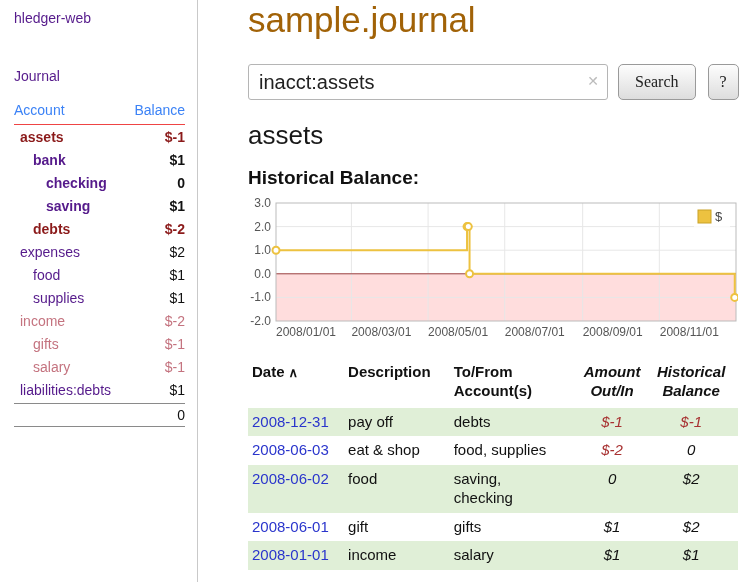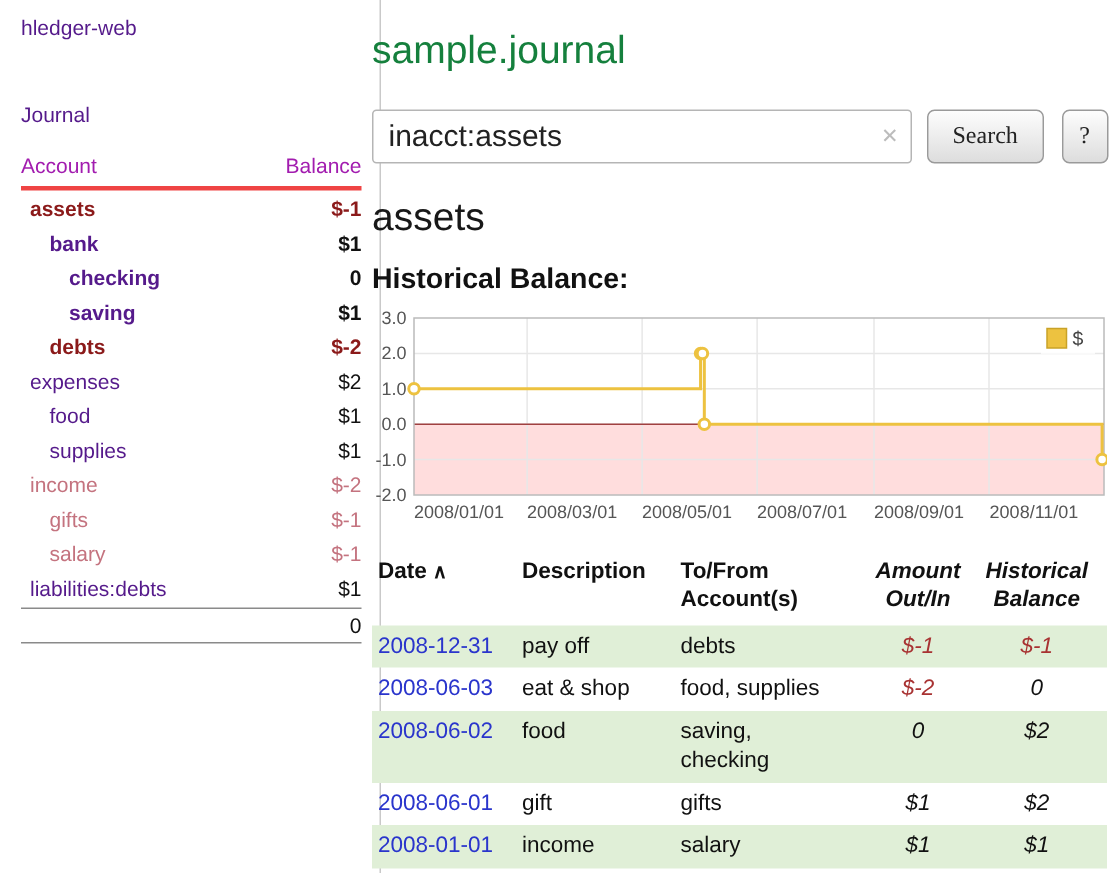--- a/index.html
+++ b/index.html
@@ -1,42 +1,42 @@
 <!DOCTYPE html>
 <html><head>
 <meta charset="utf-8">
 <style>
   * { margin:0; padding:0; box-sizing:border-box; }
   html,body { width:742px; height:582px; background:#fff; overflow:hidden;
               font-family:"Liberation Sans", sans-serif; color:#111; }
 
   
-  .sidebar { position:absolute; left:0; top:0; width:254px; height:582px;
+  .sidebar { position:absolute; left:0; top:0; width:198px; height:582px;
              border-right:1px solid #c9c9c9; padding:10px 12px 0 14px; }
   .brand { display:block; color:#551a8b; font-size:14px; text-decoration:none; cursor:pointer; }
   .nav-journal { display:block; margin-top:42px; color:#551a8b; font-size:14px;
                  text-decoration:none; cursor:pointer; }
   .acct-table { margin-top:16px; font-size:14px; }
   .acct-head { display:flex; justify-content:space-between; padding:2px 0 6px 0;
-               border-bottom:3px solid #ef4444; color:#a21caf; }
+               border-bottom:1px solid #ef4444; color:#3b82f6; }
   .acct-row { display:flex; justify-content:space-between; align-items:center; height:23px; }
   .acct-row .acct-name { color:#551a8b; text-decoration:none; cursor:pointer; }
   .acct-row .acct-bal { color:#111; }
   .acct-row.bold { font-weight:bold; }
   .lvl0 .acct-name { padding-left:6px; }
   .lvl1 .acct-name { padding-left:19px; }
   .lvl2 .acct-name { padding-left:32px; }
   .neg-strong .acct-name, .neg-strong .acct-bal { color:#8b1a1a; }
   .neg-soft   .acct-name, .neg-soft   .acct-bal { color:#c4737f; }
   .acct-total { border-top:1px solid #8a8a8a; border-bottom:1px solid #8a8a8a;
                 text-align:right; padding:3px 0; margin-top:2px; font-size:14px; }
 
   
   main { position:absolute; left:248px; top:0; width:492px; }
-  h1 { font-size:26px; font-weight:400; margin-top:18px; color:#15803d; }
+  h1 { font-size:35px; font-weight:400; margin-top:0; color:#a16207; }
   .search-row { display:flex; align-items:center; margin-top:24px; }
   .search-box { position:relative; width:360px; height:36px; flex:0 0 auto; }
   .search-box input { width:100%; height:100%; border:1px solid #b5b5b5; border-radius:3px;
                       font-size:20px; padding:0 28px 0 10px; color:#222;
                       font-family:"Liberation Sans", sans-serif; }
   .clear-x { position:absolute; right:9px; top:10px; color:#bcbcbc; font-size:14px;
              line-height:14px; cursor:pointer; }
   .btn { margin-left:10px; height:36px; padding:0 16px; font-size:16px; color:#222;
          font-family:Liberation Serif, serif; cursor:pointer;
          background:linear-gradient(#fdfdfd,#dddddd); border:1px solid #9a9a9a; border-radius:5px; }

